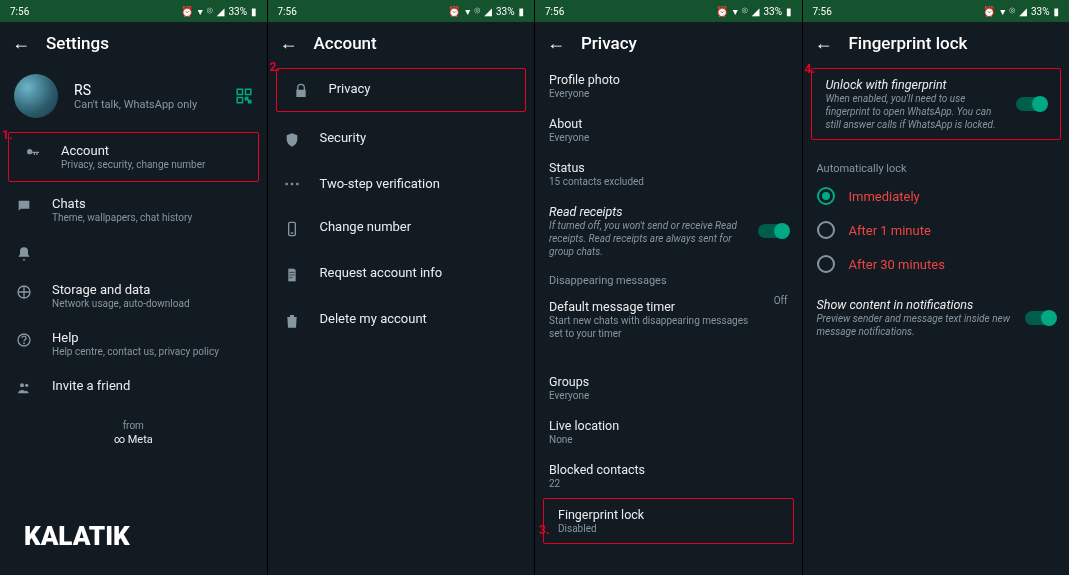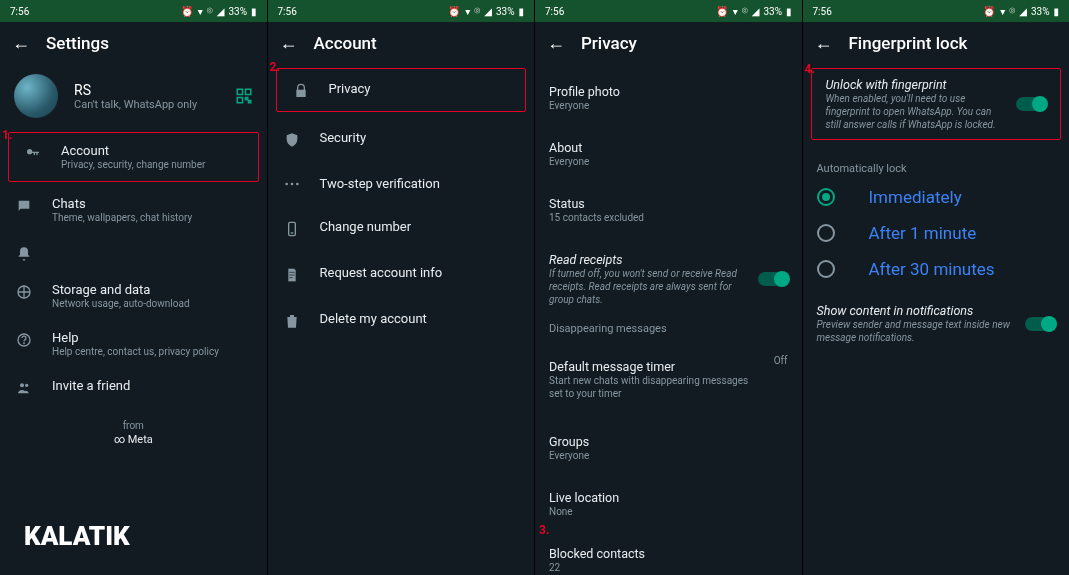--- a/index.html
+++ b/index.html
@@ -126,21 +126,20 @@
 
 .section-header {
   color: #8696a0;
   font-size: 11px;
   padding: 8px 14px 4px;
 }
 
 .privacy-item {
   padding: 8px 14px;
   cursor: pointer;
-  margin-top: 12px;
 }
 .privacy-item .item-title { font-size: 12.5px; }
 .privacy-item .item-sub { font-size: 10px; }
 
 .toggle-row {
   display: flex;
   align-items: center;
   gap: 10px;
   font-style: italic;
 }
@@ -186,23 +185,22 @@
   content: '';
   position: absolute;
   width: 8px;
   height: 8px;
   background: #00a884;
   border-radius: 50%;
   top: 3px;
   left: 3px;
 }
 .radio-label {
-  color: #3b82f6;
-  font-size: 17px;
-  margin-left: 20px;
+  color: #ef4444;
+  font-size: 13px;
 }
 
 .meta-footer {
   text-align: center;
   color: #8696a0;
   font-size: 10px;
   padding: 14px 0;
 }
 .meta-brand {
   color: #e9edef;

